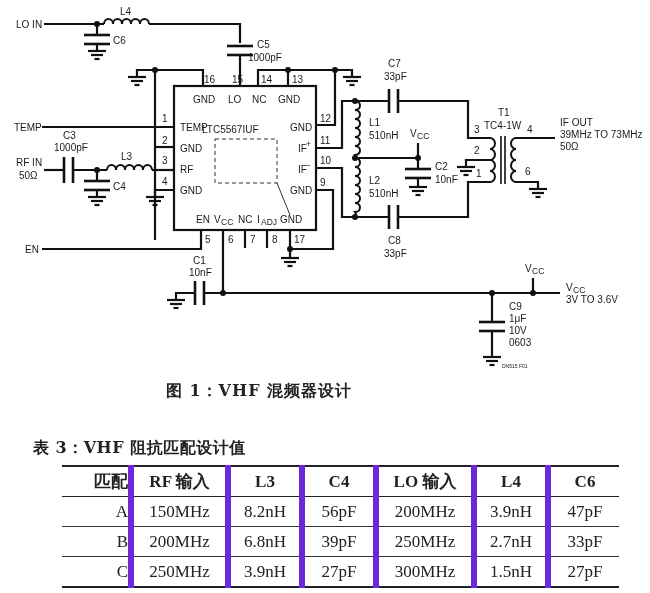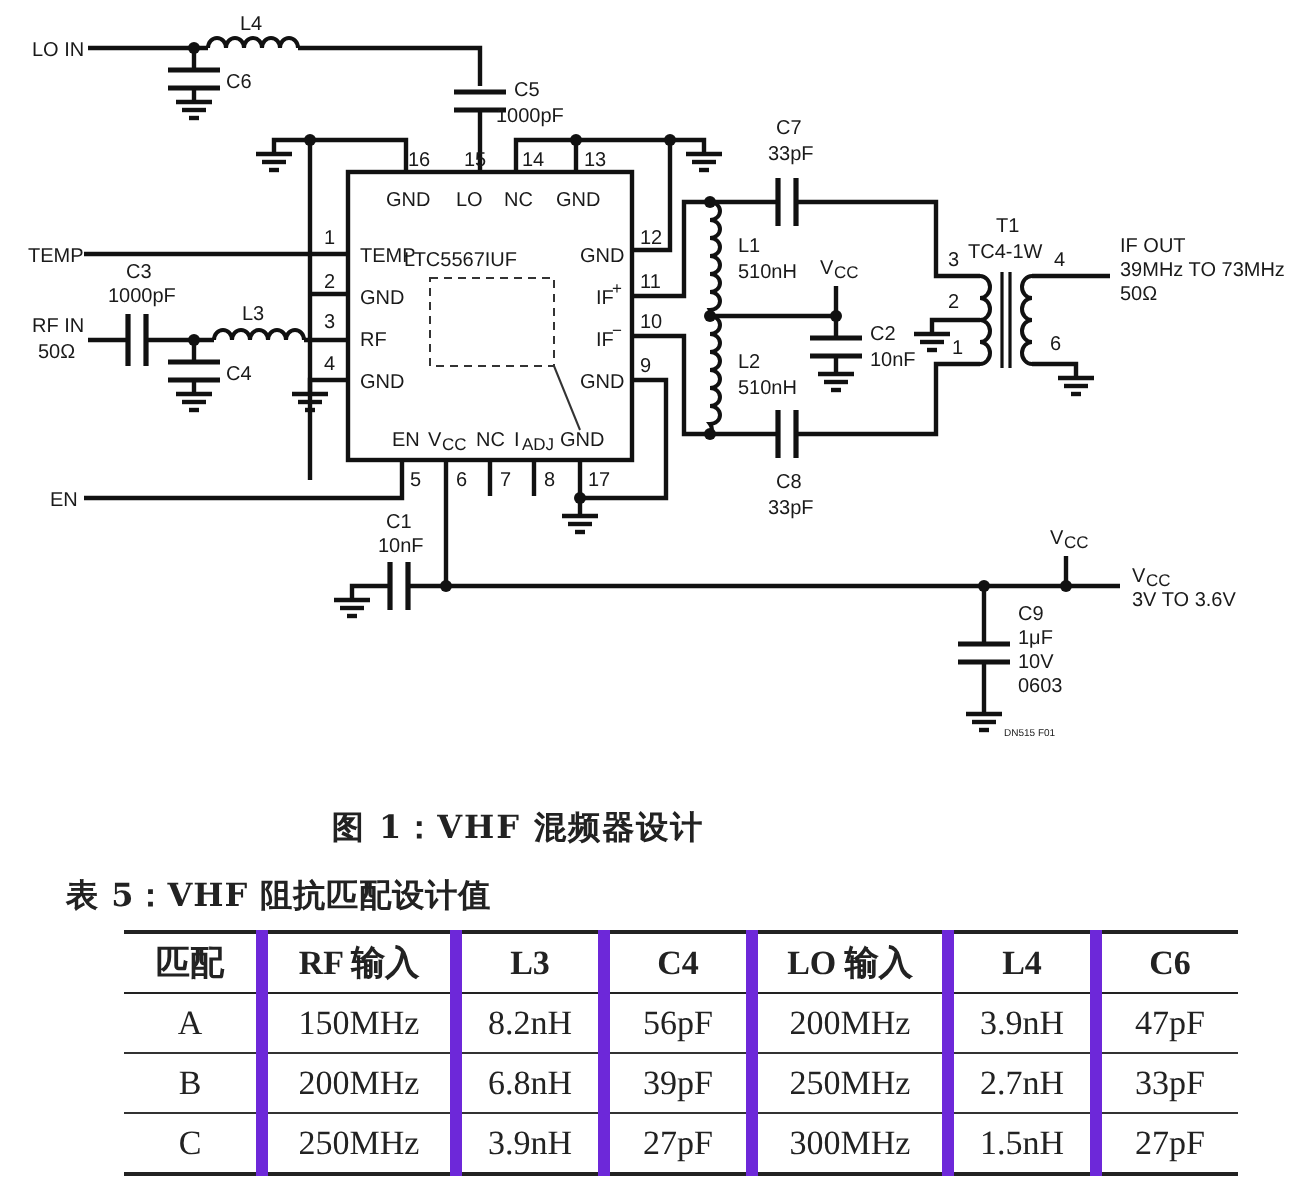--- a/index.html
+++ b/index.html
@@ -9,28 +9,28 @@
   .lbl { font-size: 10px; }
   .lblsm { font-size: 8.5px; }
   .tiny { font-size: 5px; }
   .w { stroke: #111; stroke-width: 2.2; fill: none; }
   .box { stroke: #111; stroke-width: 2.2; fill: #fff; }
   .dash { stroke: #333; stroke-width: 1; stroke-dasharray: 4 3; fill: none; }
   .dot { fill: #111; }
   .cap { stroke: #111; stroke-width: 2.6; }
   .coil { stroke: #111; stroke-width: 2; fill: none; }
 
-  #fig-caption { position: absolute; top: 381px; left: 0; width: 518px; text-align: center; font-family: "DejaVu Serif", serif; font-weight: bold; font-size: 16px; color: #222; letter-spacing: 1px; margin-top: 23px; }
+  #fig-caption { position: absolute; top: 381px; left: 0; width: 518px; text-align: center; font-family: "DejaVu Serif", serif; font-weight: bold; font-size: 16px; color: #222; letter-spacing: 1px; }
   #table-title { position: absolute; top: 438px; left: 33px; font-family: "DejaVu Serif", serif; font-weight: bold; font-size: 16px; color: #222; letter-spacing: 0.5px; }
   #match-table { position: absolute; top: 465px; left: 62px; border-collapse: collapse; font-family: "Liberation Serif", serif; font-size: 17px; color: #222; }
   #match-table th, #match-table td { border-left: 6px solid #6d28d9; border-right: 1px solid #333; height: 29px; padding: 0; text-align: center; }
   #match-table th { font-weight: bold; border-top: 2px solid #222; border-bottom: 1.5px solid #222; }
   #match-table td { border-bottom: 1px solid #333; }
   #match-table tr:last-child td { border-bottom: 2px solid #222; }
-  #match-table th:first-child, #match-table td:first-child { border-left: none; }
+  #match-table th:first-child, #match-table td:first-child { border-left: none; text-align: right; }
   #match-table th:last-child, #match-table td:last-child { border-right: none; }
 </style>
 </head>
 <body>
 
 <svg id="schematic" viewBox="0 0 650 375" xmlns="http://www.w3.org/2000/svg">
   <defs>
     <g id="gnd">
       <line x1="-9" y1="0" x2="9" y2="0" stroke="#111" stroke-width="2.2"></line>
       <line x1="-6" y1="4" x2="6" y2="4" stroke="#111" stroke-width="2.2"></line>
@@ -230,21 +230,21 @@
   <path class="w" d="M492 331 V356"></path>
   <use href="#gnd" x="492" y="357"></use>
   <text class="lbl" x="509" y="310">C9</text>
   <text class="lbl" x="509" y="322">1μF</text>
   <text class="lbl" x="509" y="334">10V</text>
   <text class="lbl" x="509" y="346">0603</text>
   <text class="tiny" x="502" y="368">DN515 F01</text>
 </svg>
 
 <div id="fig-caption">图 1：VHF 混频器设计</div>
-<div id="table-title">表 5：VHF 阻抗匹配设计值</div>
+<div id="table-title">表 3：VHF 阻抗匹配设计值</div>
 
 <table id="match-table">
   <thead>
     <tr>
       <th style="width:66px">匹配</th>
       <th style="width:91px">RF 输入</th>
       <th style="width:68px">L3</th>
       <th style="width:68px">C4</th>
       <th style="width:92px">LO 输入</th>
       <th style="width:68px">L4</th>

